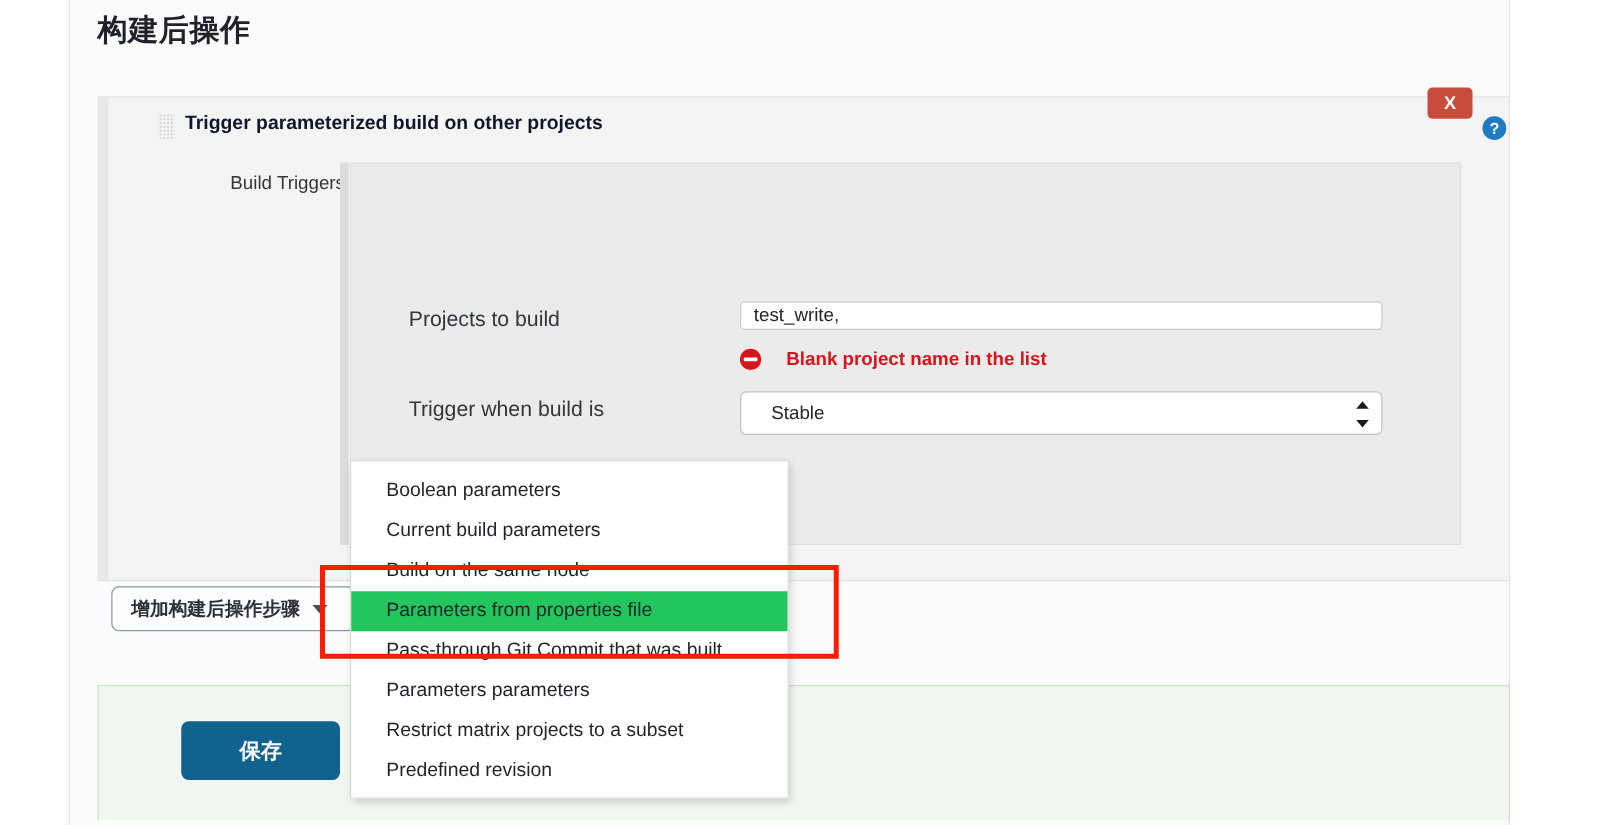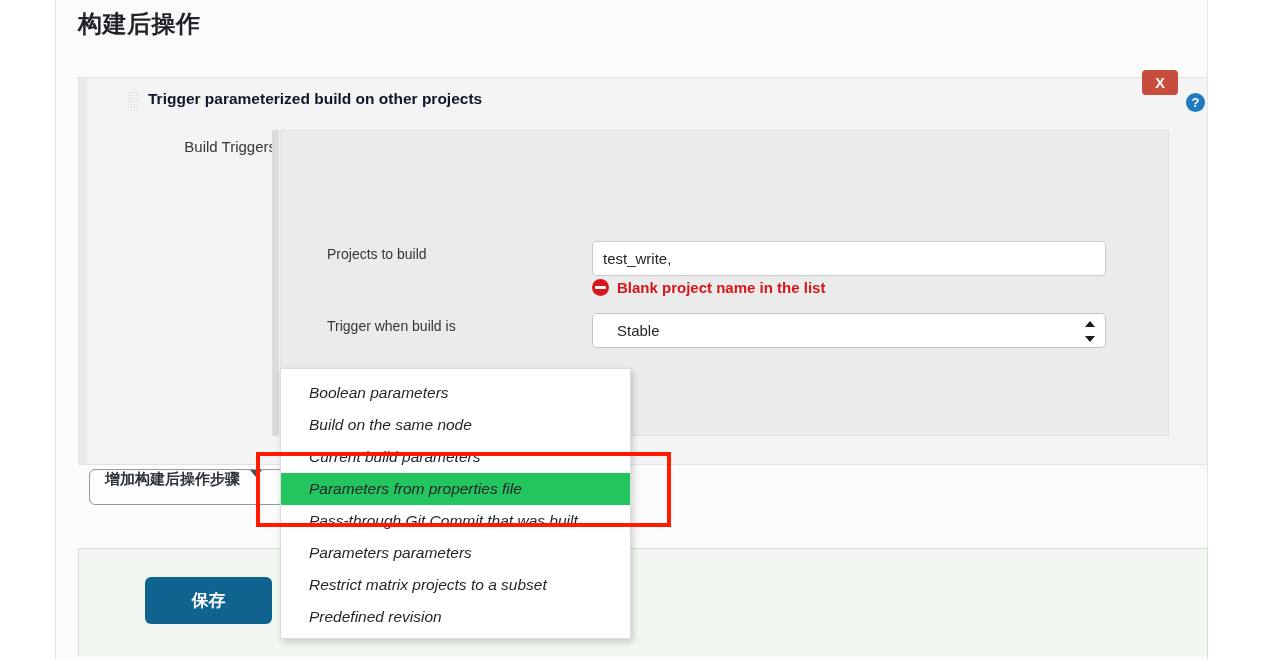--- a/index.html
+++ b/index.html
@@ -123,48 +123,48 @@
   .inner-panel {
     position: absolute;
     left: 201px; top: 52px;
     width: 889px; height: 306px;
     background: #ebebeb;
     border: 1px solid #e0e0e0;
   }
 
   .field-label {
     position: absolute;
-    font-size: 14px;
+    font-size: 17px;
     color: #32373c;
     white-space: nowrap;
   }
   .lbl-projects { left: 46px; top: 115px; }
   .lbl-trigger  { left: 46px; top: 187px; }
   .lbl-without  { left: 46px; top: 238px; }
 
   .text-input {
     position: absolute;
     left: 311px; top: 110px;
-    width: 514px; height: 35px;
+    width: 514px; height: 23px;
     background: #ffffff;
     border: 1px solid #ccc;
     border-radius: 4px;
     padding: 0 10px;
     font-size: 15px;
     color: #23272b;
     font-family: "Liberation Sans", sans-serif;
     outline: none;
   }
 
   .error-row {
     position: absolute;
     left: 311px; top: 148px;
     display: flex;
     align-items: flex-start;
-    gap: 8px;
+    gap: 20px;
   }
   .error-icon {
     width: 17px; height: 17px;
     border-radius: 50%;
     background: #d8151b;
     position: relative;
     flex: 0 0 auto;
   }
   .error-icon::after {
     content: "";
@@ -270,20 +270,21 @@
 
   
   .add-step-btn {
     position: absolute;
     left: 33px; top: 469px;
     width: 195px; height: 36px;
     background: #fdfdfd;
     border: 1px solid #8e9aa4;
     border-radius: 6px;
     display: flex;
+    align-items: center;
     gap: 10px;
     padding-left: 15px;
     font-size: 15px;
     font-weight: bold;
     color: #2b3138;
     cursor: pointer;
   }
   .caret-down {
     width: 0; height: 0;
     border-left: 6px solid transparent;
@@ -341,21 +342,20 @@
     z-index: 40;
   }
   .menu-item {
     height: 32px;
     line-height: 32px;
     padding-left: 28px;
     font-size: 15.5px;
     color: #1f2329;
     white-space: nowrap;
     cursor: pointer;
-    font-style: italic;
   }
   .menu-item.selected {
     background: #22c55e;
   }
 
   
   .annotation-rect {
     position: absolute;
     left: 256px; top: 452px;
     width: 415px; height: 75px;
@@ -427,22 +427,22 @@
 
     <div class="footer-bar">
       <button class="btn-save">保存</button>
       <button class="btn-apply">应用</button>
     </div>
 
   </div>
 
   <div class="dropdown-menu" id="menu">
       <div class="menu-item">Boolean parameters</div>
+      <div class="menu-item">Current build parameters</div>
       <div class="menu-item">Build on the same node</div>
-      <div class="menu-item">Current build parameters</div>
       <div class="menu-item selected">Parameters from properties file</div>
       <div class="menu-item">Pass-through Git Commit that was built</div>
       <div class="menu-item">Parameters parameters</div>
       <div class="menu-item">Restrict matrix projects to a subset</div>
       <div class="menu-item">Predefined revision</div>
     </div>
 
   <div class="annotation-rect"></div>
 
 </div>

